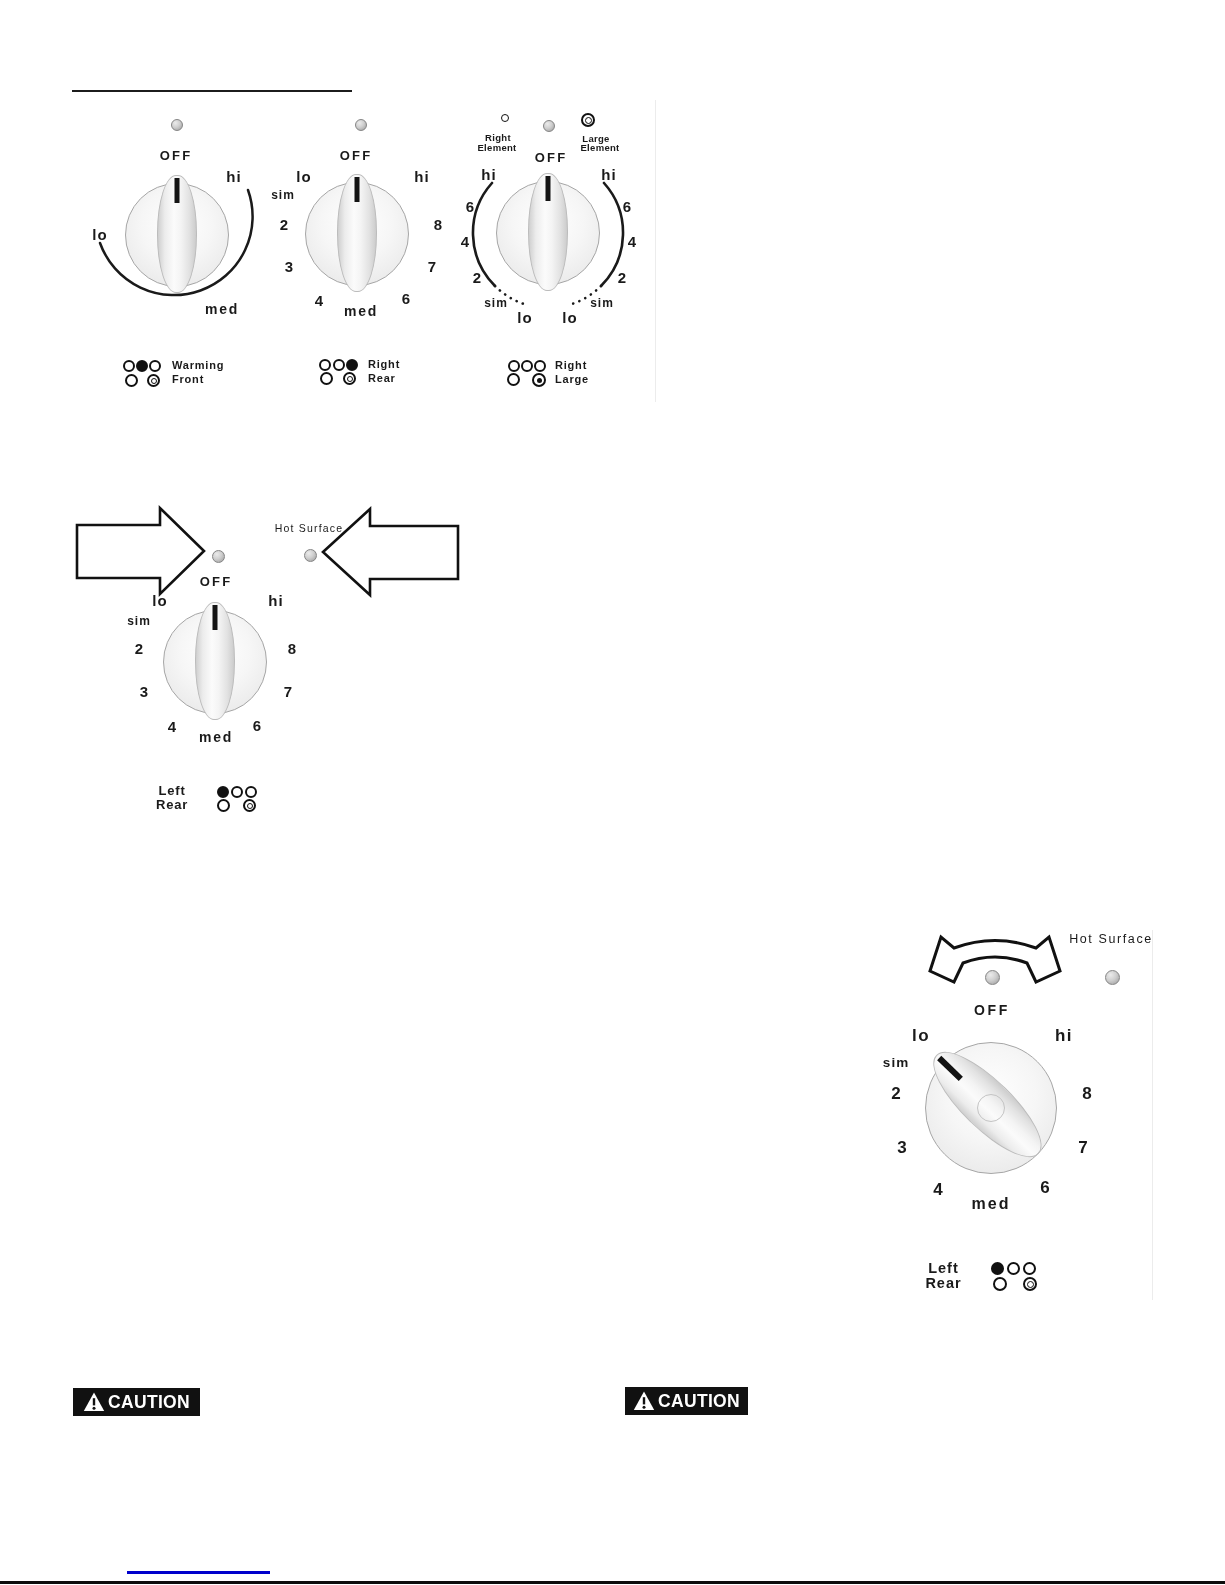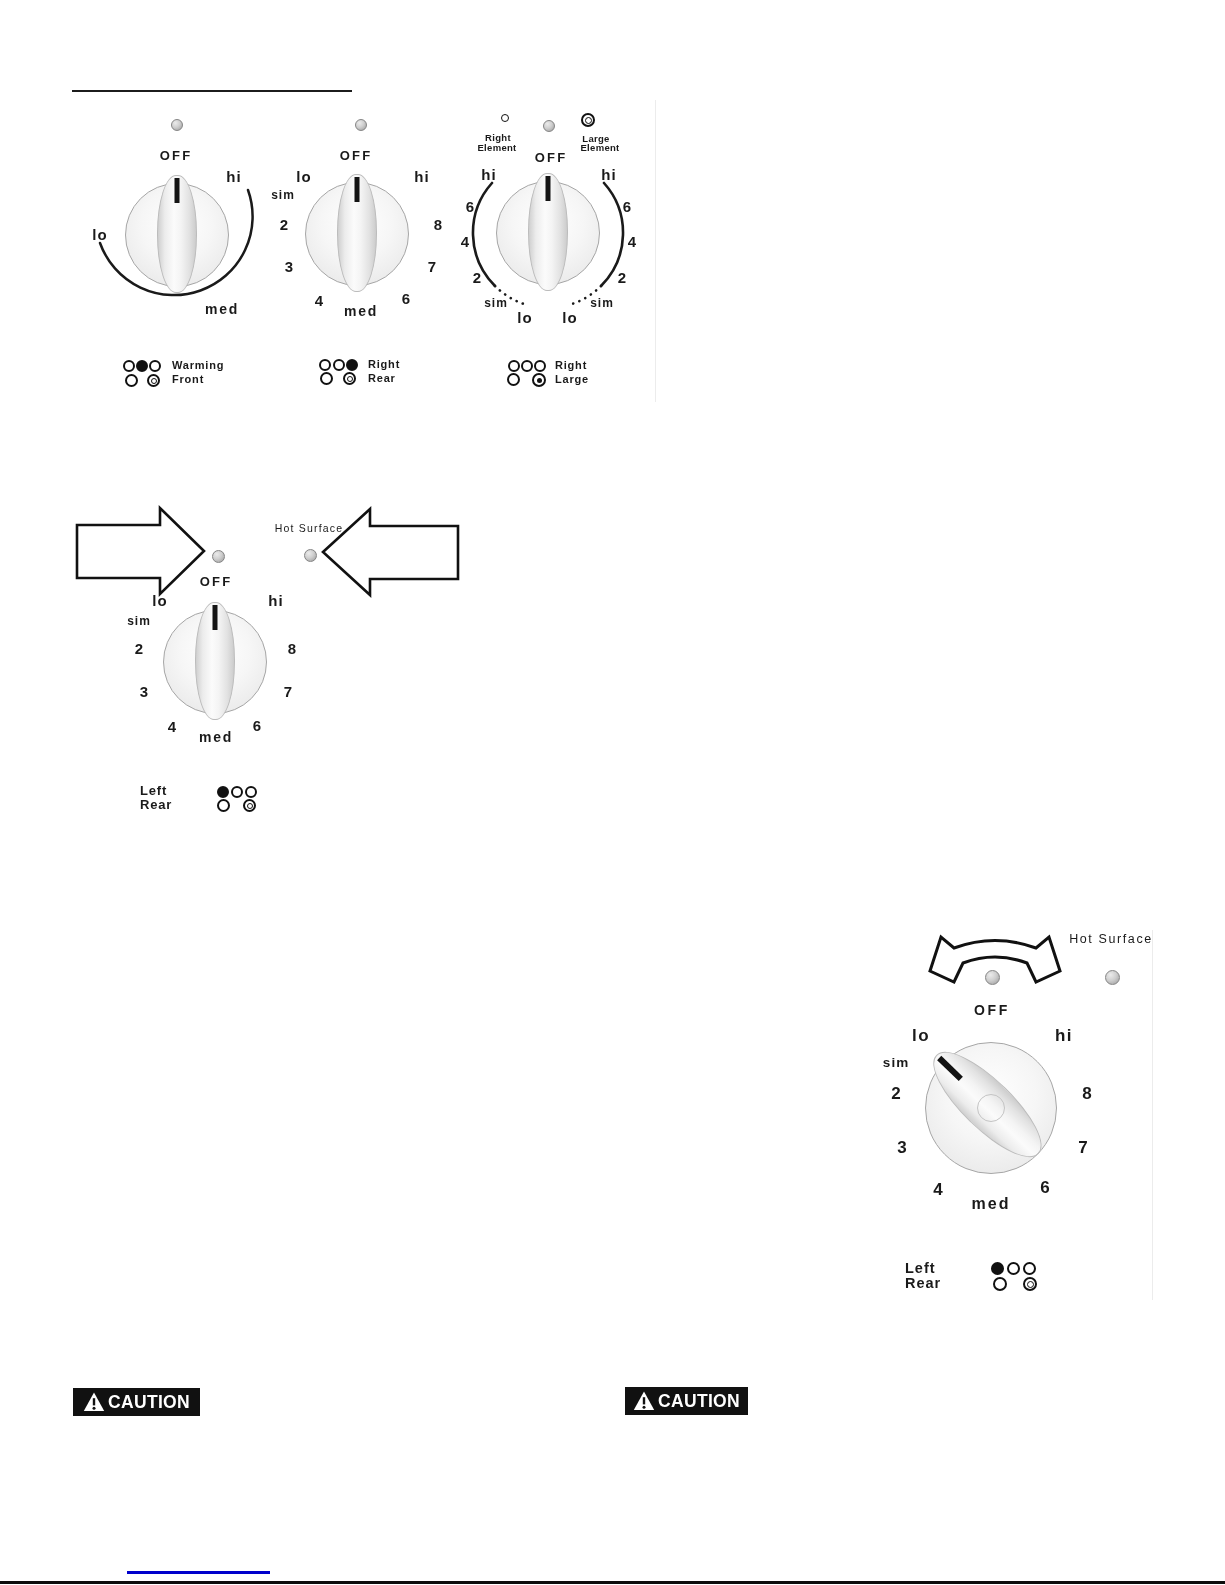--- a/index.html
+++ b/index.html
@@ -41,21 +41,21 @@
   .med-lg{font-size:16px;letter-spacing:2px;}
   .elem{position:absolute;transform:translate(-50%,-50%);font-weight:bold;font-size:9.5px;
         letter-spacing:0.3px;white-space:nowrap;}
   .hot{position:absolute;transform:translate(-50%,-50%);font-weight:normal;font-size:10.5px;
        letter-spacing:1.2px;white-space:nowrap;}
   .hot-lg{font-size:12.5px;letter-spacing:1.6px;}
   
   .leg-text{position:absolute;font-weight:bold;font-size:11px;line-height:13.5px;letter-spacing:0.8px;}
   .leg-text-md{font-size:13px;line-height:14px;}
   .leg-text-lg{font-size:14.5px;line-height:15px;letter-spacing:1px;}
-  .ta-r{text-align:left;}
+  .ta-r{text-align:center;}
   .lc{position:absolute;border-radius:50%;border:2px solid #111;background:#fff;box-sizing:border-box;}
   .lc-filled{background:#111;}
   .lc-ring::after{content:'';position:absolute;inset:1.5px;border:1.5px solid #111;border-radius:50%;}
   .lc-ringfilled::after{content:'';position:absolute;inset:2.5px;background:#111;border-radius:50%;}
   
   .caution{position:absolute;height:28px;background:#111;color:#fff;display:flex;align-items:center;
            justify-content:center;gap:3px;font-weight:bold;font-size:17.5px;letter-spacing:0.3px;}
   svg{position:absolute;}
 </style>
 </head>

